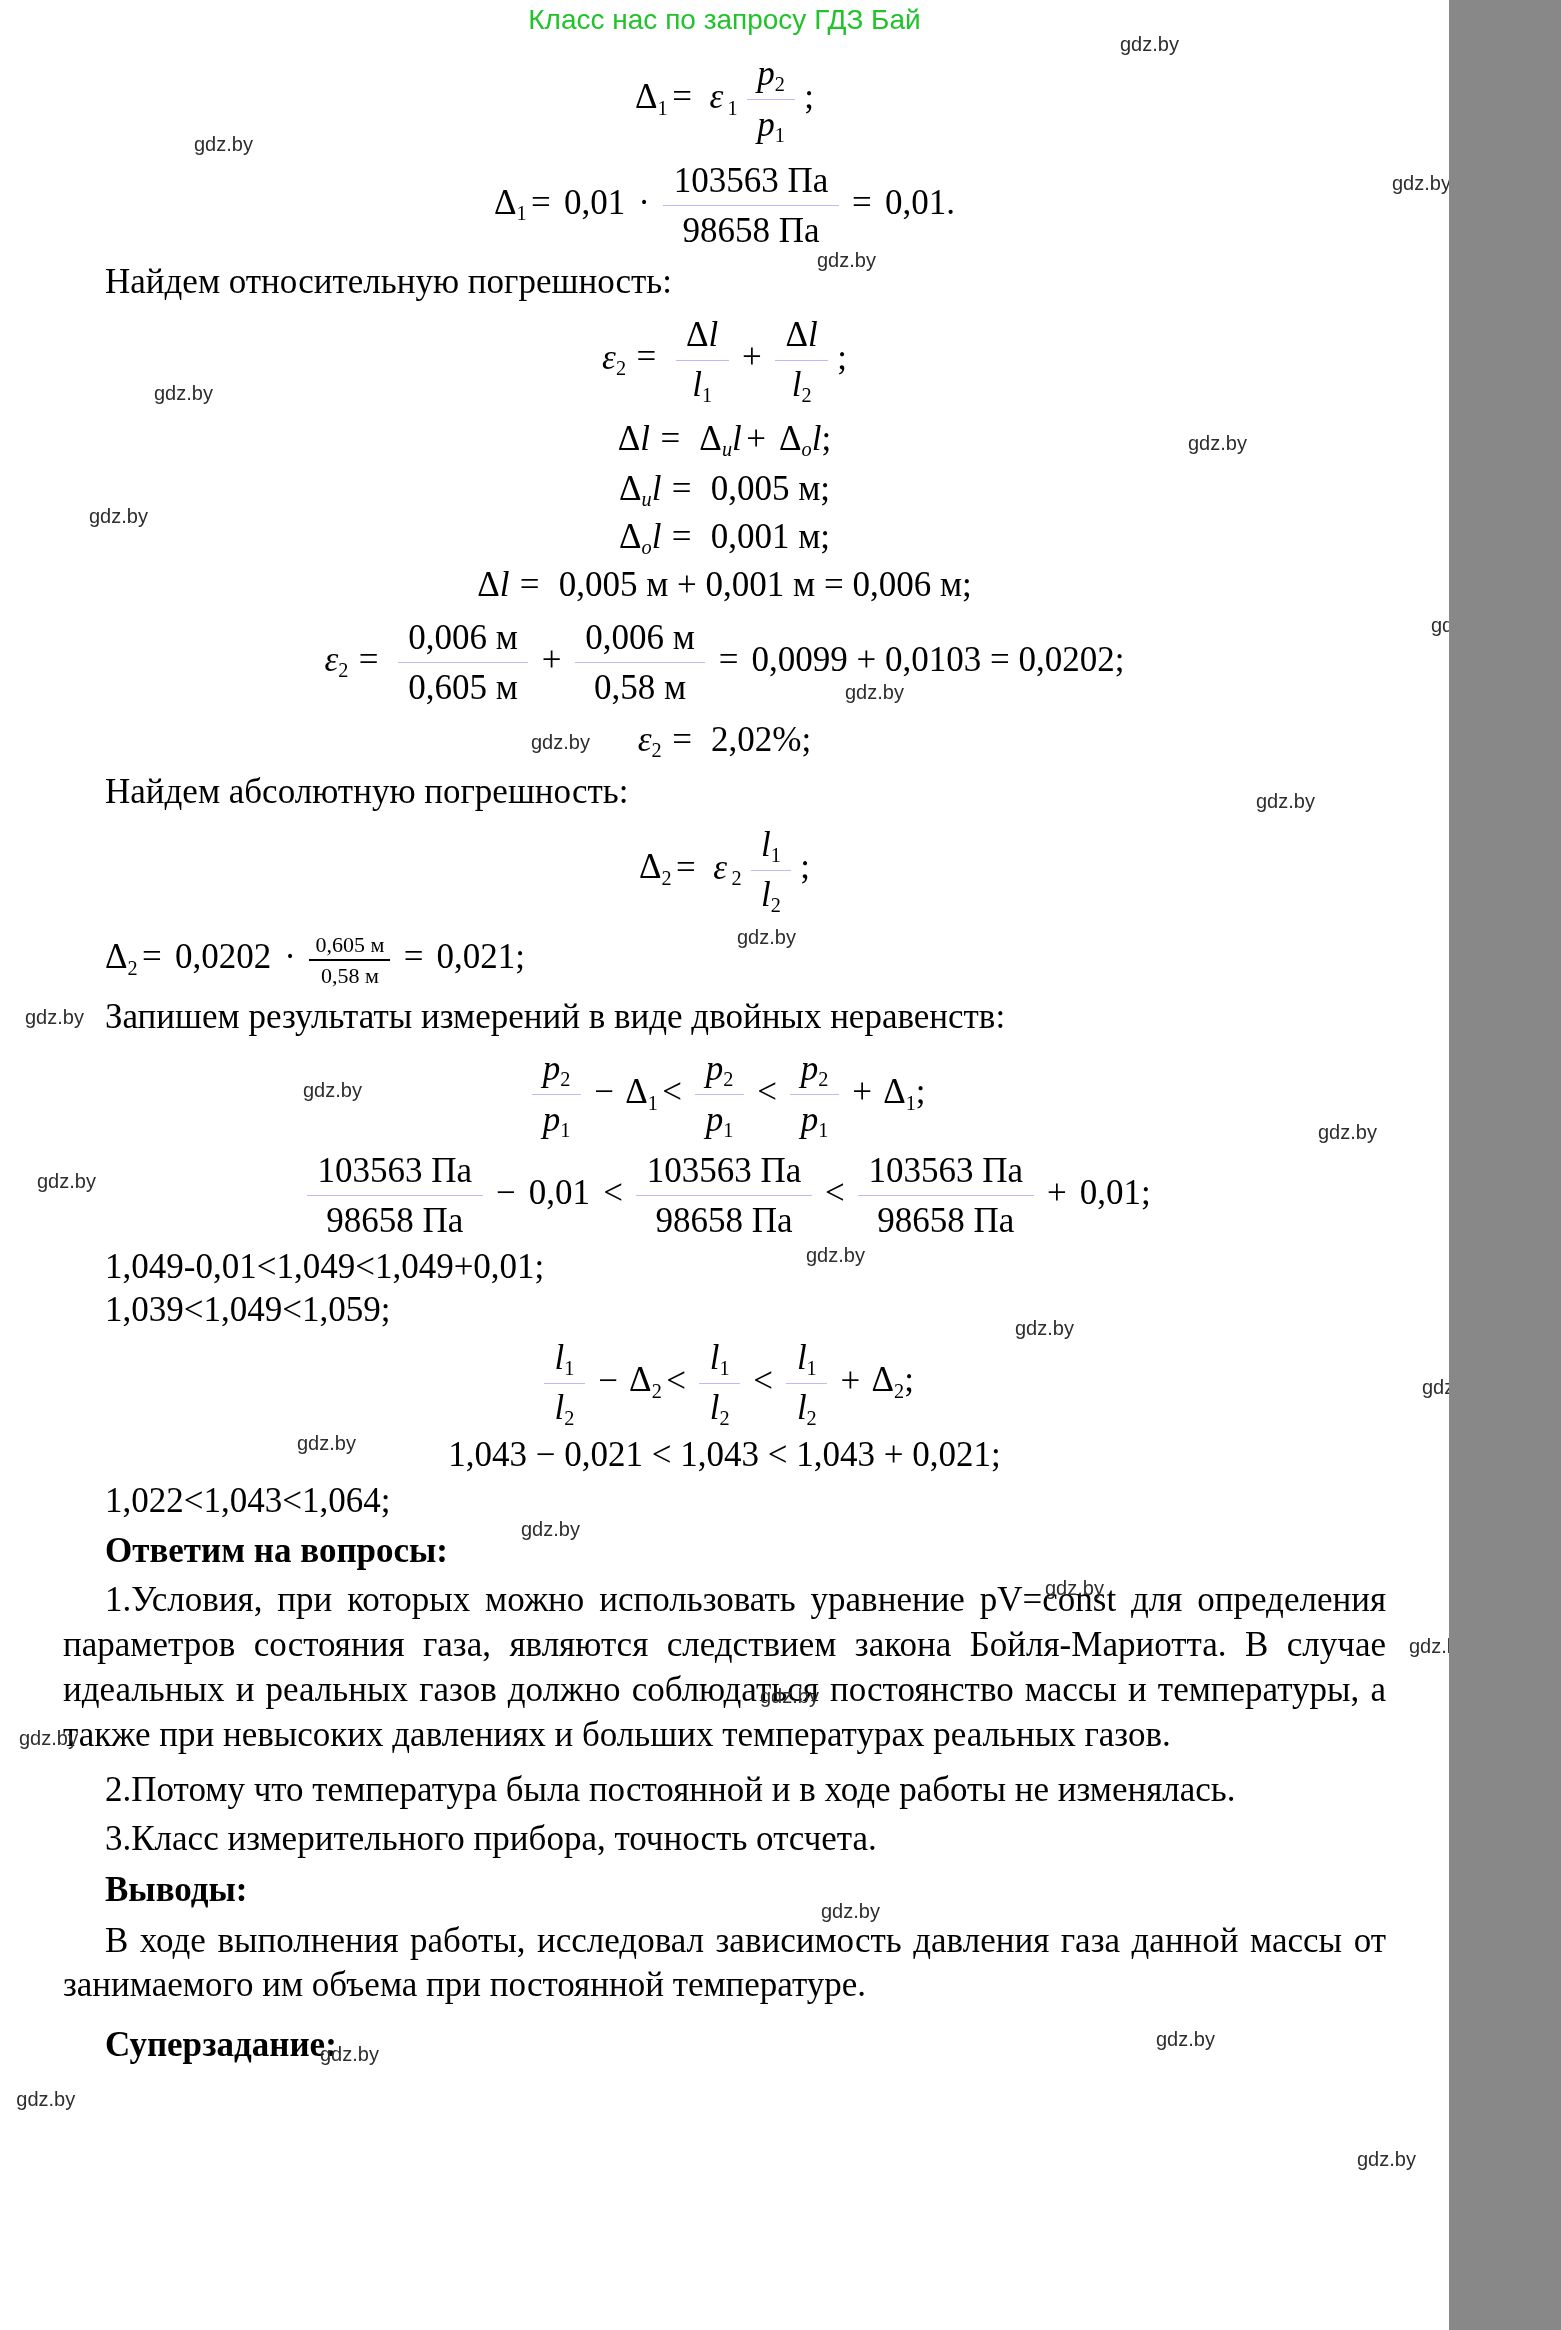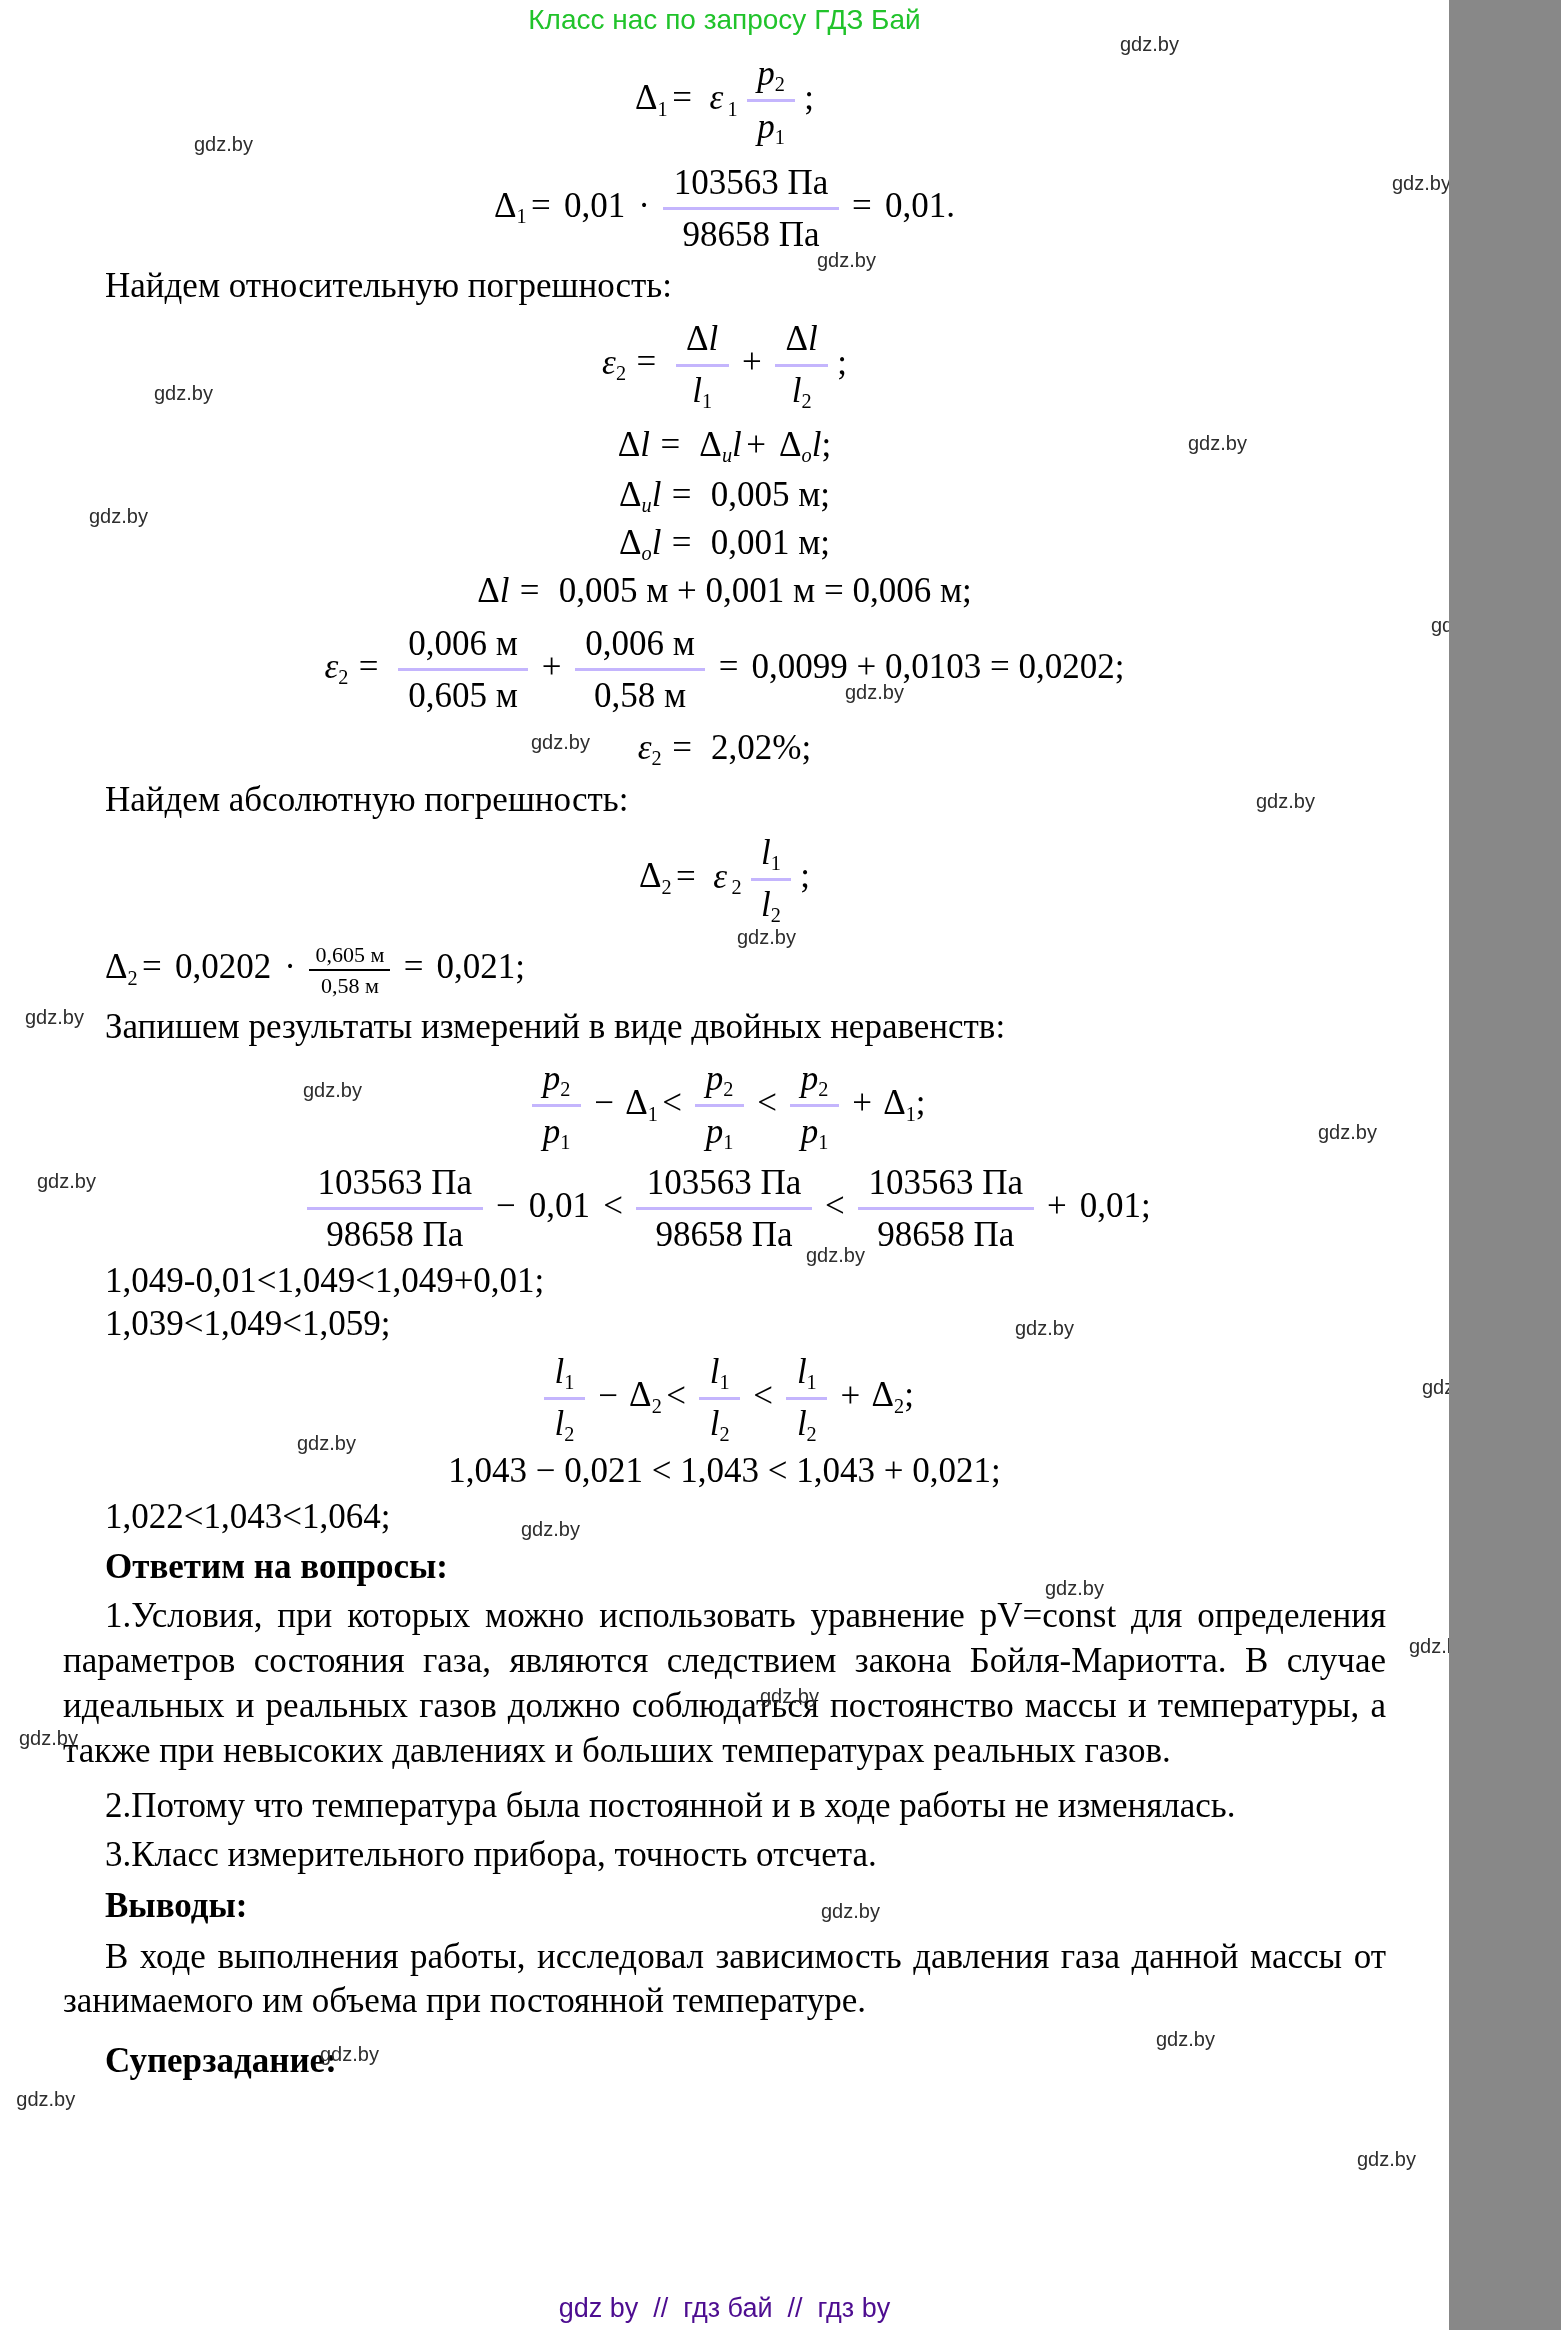--- a/index.html
+++ b/index.html
@@ -18,21 +18,21 @@
   }
   .text-line { font-size:35px; line-height:1.28; text-indent:42px; text-align:left; }
   .bold { font-weight:bold; }
   .para { font-size:35px; line-height:1.28; text-align:justify; text-indent:42px; }
   .math { text-align:center; font-size:35px; line-height:1.15; }
   .math.left { text-align:left; padding-left:42px; }
   .it { font-style:italic; }
   sub.s { font-size:0.58em; line-height:1; vertical-align:-0.32em; }
   sub.s.si { font-style:italic; }
   .frac { display:inline-flex; flex-direction:column; align-items:center; vertical-align:middle; margin:0 9px; }
-  .frac .fr-num { padding:1.5px 10.4px 4.4px; border-bottom:3px solid #c4b5fd; line-height:1.15; }
+  .frac .fr-num { padding:1.5px 10.4px 4.4px; border-bottom:1px solid #c4b5fd; line-height:1.15; }
   .frac .fr-den { padding:4.4px 10.4px 1.5px; line-height:1.15; }
   .small-frac { font-size:22px; }
   .small-frac .fr-num { border-bottom:2.2px solid #000; padding:0.7px 6px 2.2px; }
   .small-frac .fr-den { padding:2.2px 6px 0.7px; }
   .op { margin:0 10.4px; }
   .op-tight { margin:0 4.4px; }
   .footer {
     position:absolute; bottom:6px; left:0; width:100%; text-align:center;
     font-family:"Liberation Sans", sans-serif; font-size:27px; white-space:pre;
   }
@@ -227,15 +227,14 @@
     <div class="para mt6">1.Условия, при которых можно использовать уравнение pV=const для определения параметров состояния газа, являются следствием закона Бойля-Мариотта. В случае идеальных и реальных газов должно соблюдаться постоянство массы и температуры, а также при невысоких давлениях и больших температурах реальных газов.</div>
     <div class="para mt14">2.Потому что температура была постоянной и в ходе работы не изменялась.</div>
     <div class="para mt6">3.Класс измерительного прибора, точность отсчета.</div>
 
     <div class="text-line bold mt8">Выводы:</div>
     <div class="para mt8">В ходе выполнения работы, исследовал зависимость давления газа данной массы от занимаемого им объема при постоянной температуре.</div>
 
     <div class="text-line bold mt20">Суперзадание:</div>
   </div>
 
-  <div class="footer" style="color: rgb(77, 13, 144);">gdz by  //  гдз бай  //  гдз by</div>
 </div>
 
 
 </body></html>

